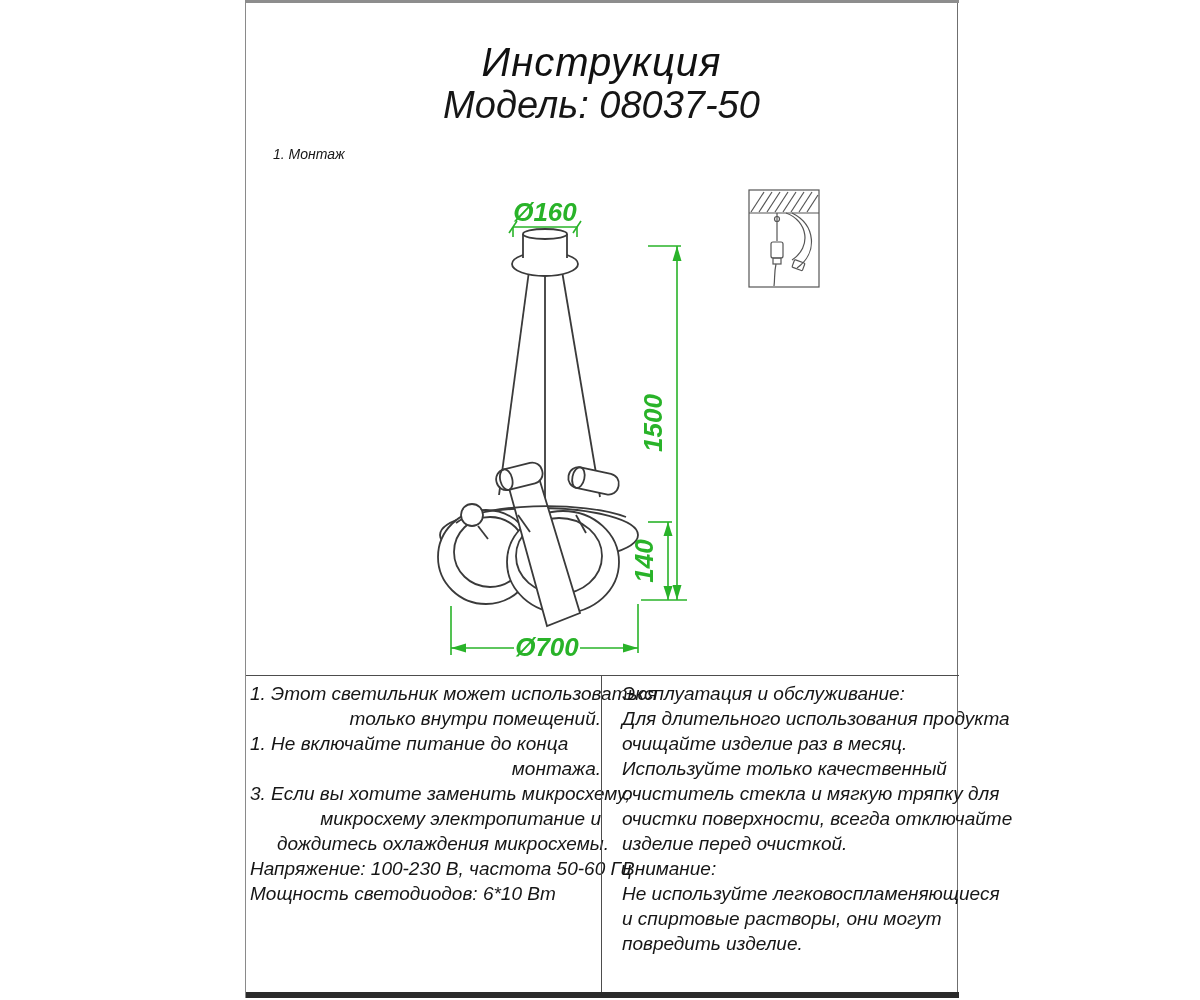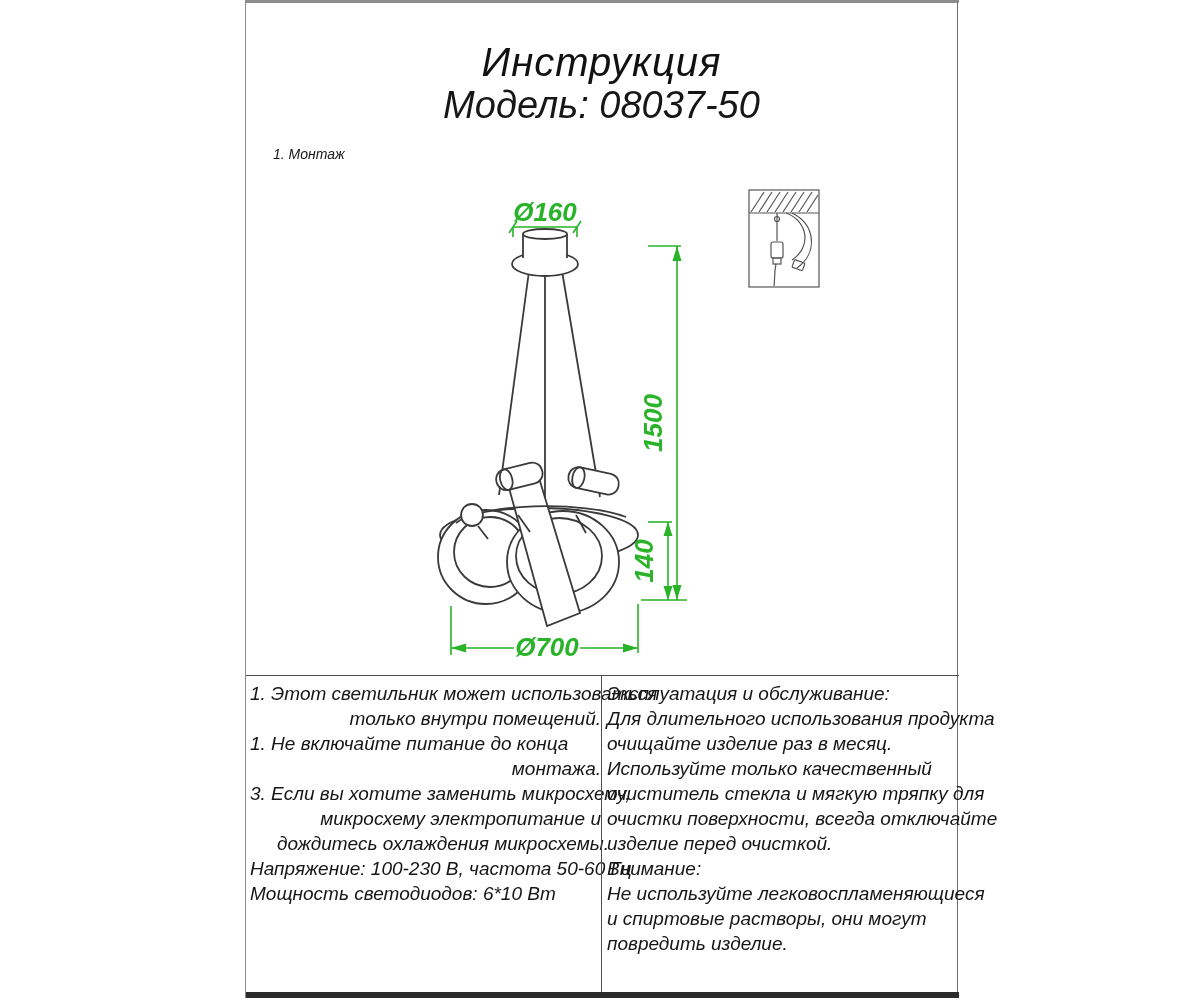--- a/index.html
+++ b/index.html
@@ -58,21 +58,21 @@
     position: absolute; left: 0; top: 675px;
     width: 713px; height: 317px;
     border-top: 1px solid #4d4d4d;
   }
   .cell {
     position: absolute; top: 0; height: 317px;
     padding-top: 5px;
     overflow: visible;
   }
   .cell-left  { left: 0;   width: 355px; padding-left: 4px; }
-  .cell-right { left: 355px; width: 358px; border-left: 1px solid #4d4d4d; padding-left: 5px; }
+  .cell-right { left: 355px; width: 358px; border-left: 1px solid #4d4d4d; padding-left: 20px; }
   .ln {
     height: 25px;
     line-height: 25px;
     font-size: 19px;
     white-space: nowrap;
     color: #161616;
   }
   .ind { padding-left: 27px; text-align: right; }
   .dim-text {
     font-family: "Liberation Sans", sans-serif;

